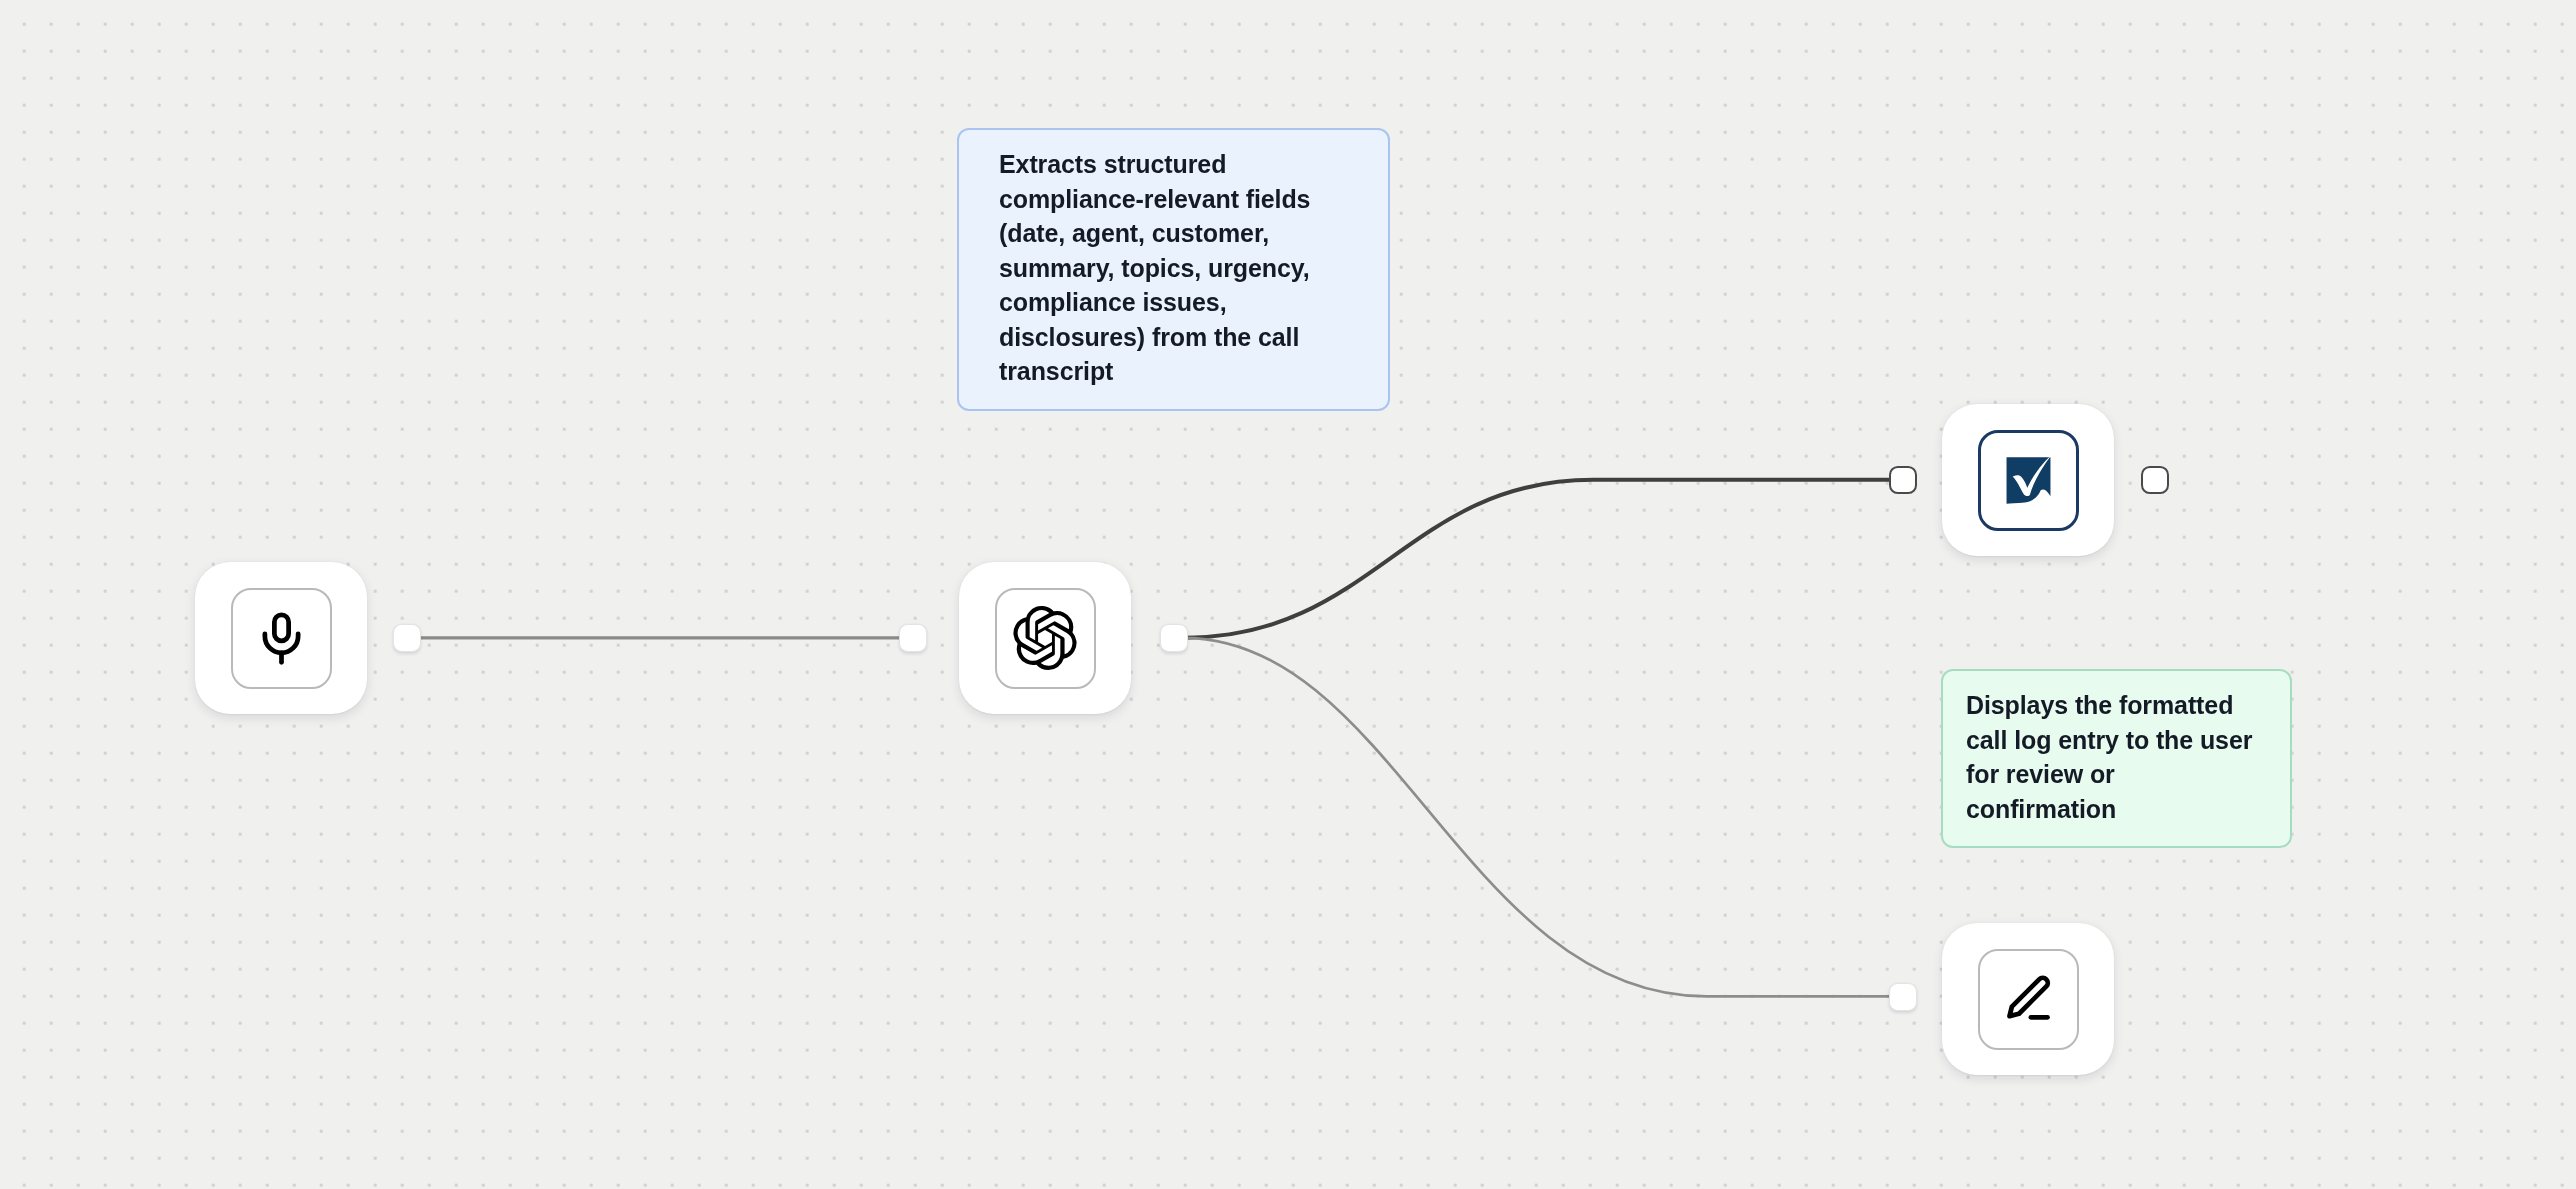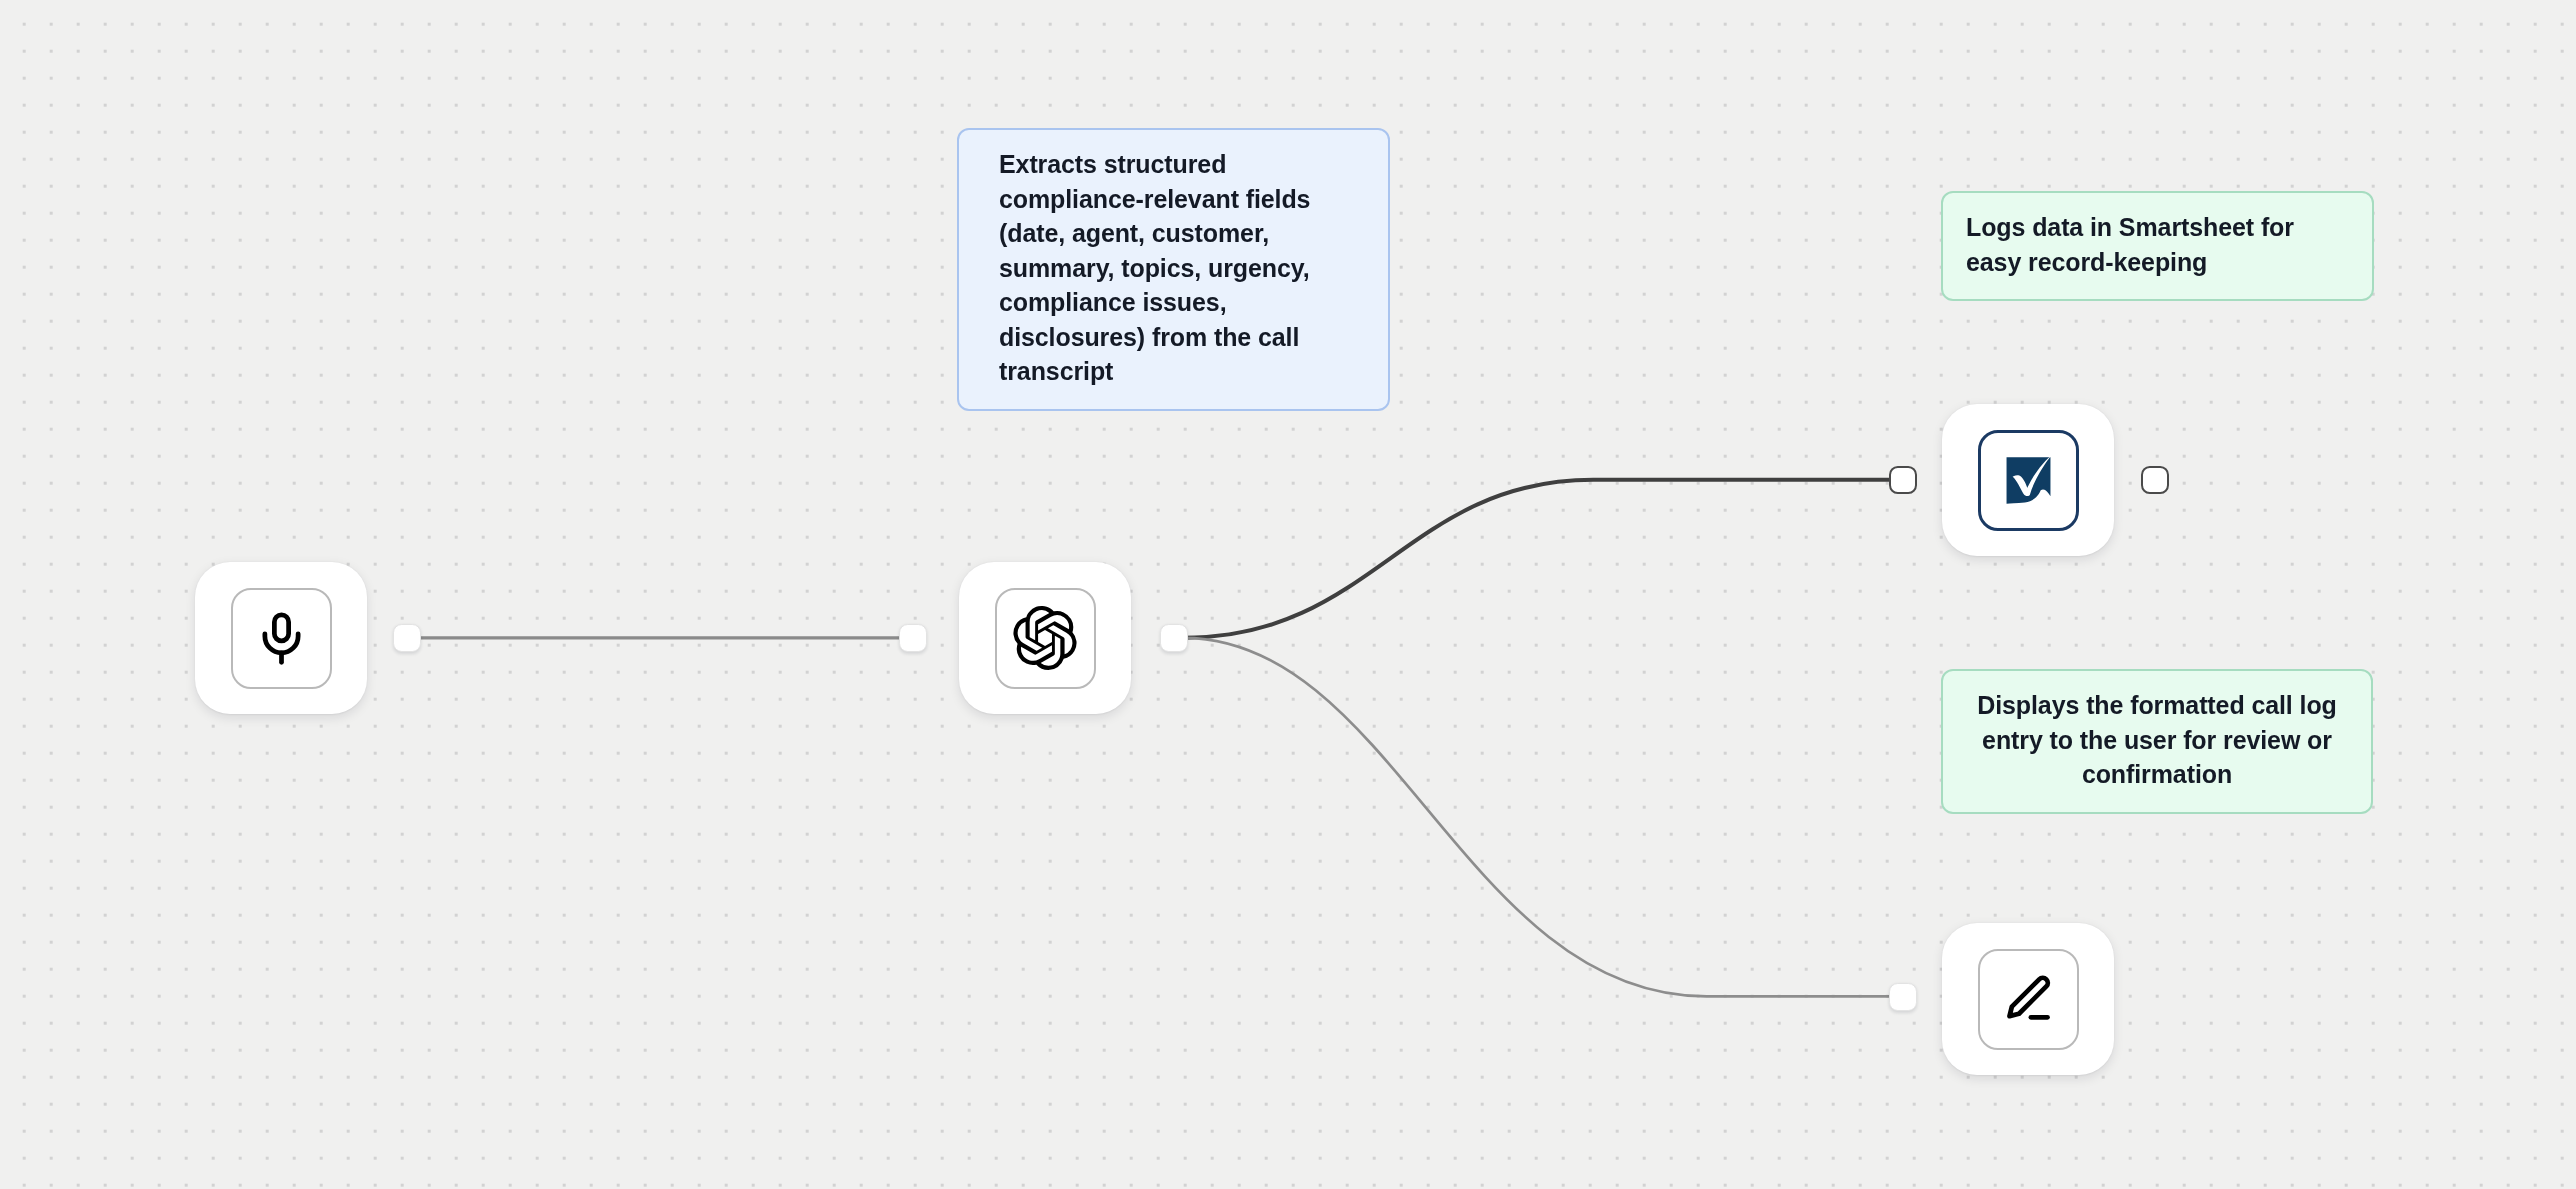--- a/index.html
+++ b/index.html
@@ -94,25 +94,22 @@
     <path d="M 625 957 L 1362 957" fill="none" stroke="#8a8a8a" stroke-width="5"></path>
     <path d="M 1775 957 C 2060 957, 2110 720, 2390 720 C 2670 720, 2620 720, 2845 720" fill="none" stroke="#3f3f3f" stroke-width="6"></path>
     <path d="M 1775 957 C 2090 957, 2200 1495, 2560 1495 C 2760 1495, 2700 1495, 2845 1495" fill="none" stroke="#8d8d8d" stroke-width="4"></path>
   </svg>
 
 
   <div class="note note-blue" style="left:957px; top:128px; width:433px;padding-left:40px;">
     <span>Extracts structured compliance-relevant fields (date, agent, customer, summary, topics, urgency, compliance issues, disclosures) from the call transcript</span>
   </div>
 
-  <div class="note note-green" style="left:1941px; top:191px; width:433px;">
-    <span>Logs data in Smartsheet for easy record-keeping</span>
-  </div>
 
-  <div class="note note-green" style="left:1941px; top:669px; width:432px;text-align:center;">
+  <div class="note note-green" style="left:1941px; top:669px; width:351px;">
     <span>Displays the formatted call log entry to the user for review or confirmation</span>
   </div>
 
   <div class="node" style="left:195px; top:562px;">
     <div class="node-inner">
       <svg width="57" height="57" viewBox="0 0 24 24" fill="none" stroke="#000000" stroke-width="2" stroke-linecap="round" stroke-linejoin="round">
         <rect x="9" y="2" width="6" height="11" rx="3"></rect>
         <path d="M5 10v1a7 7 0 0 0 14 0v-1"></path>
         <line x1="12" y1="18" x2="12" y2="22"></line>
       </svg>

